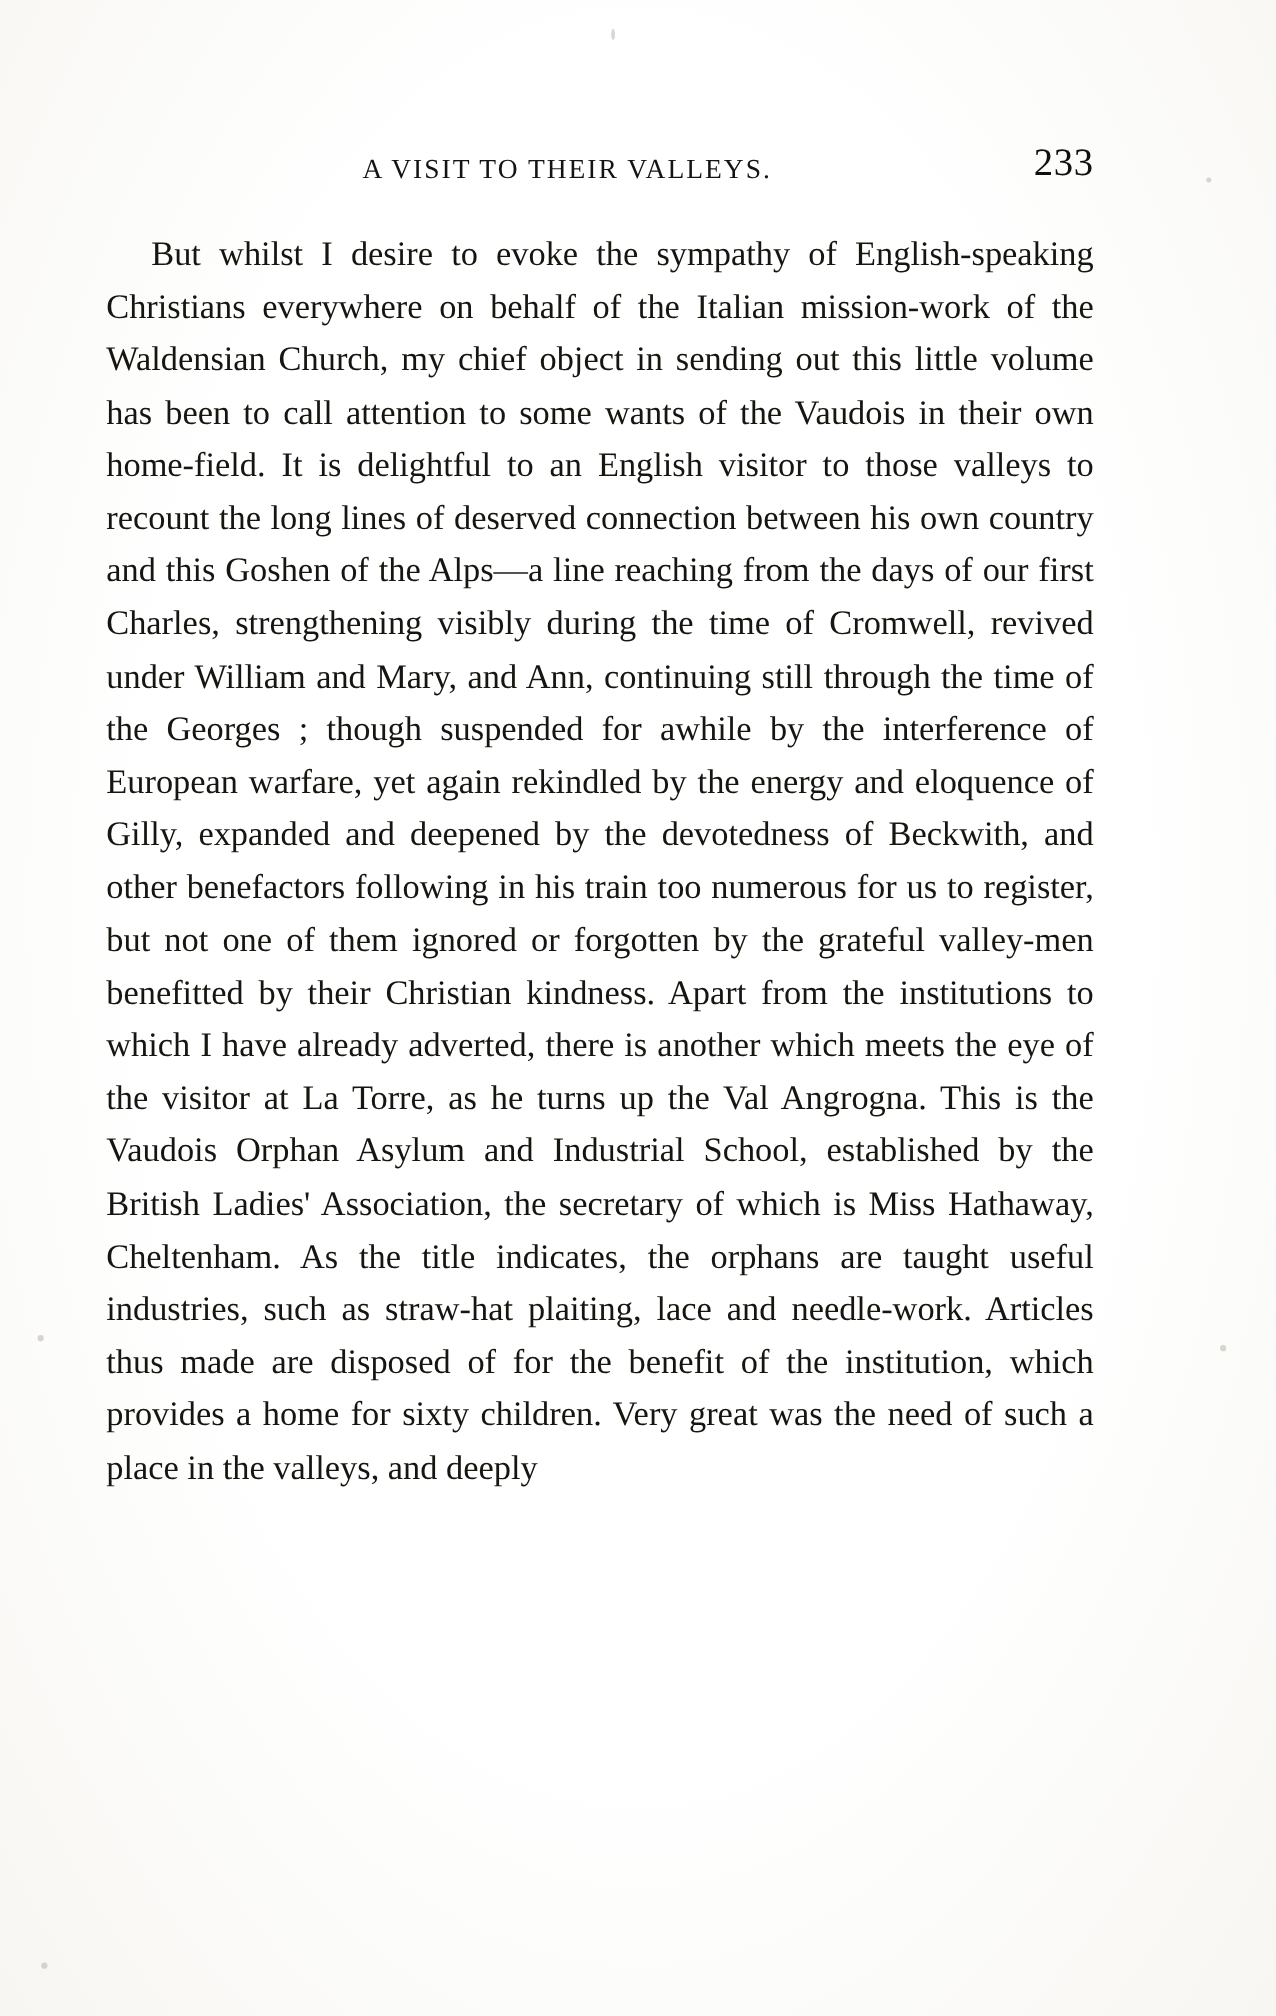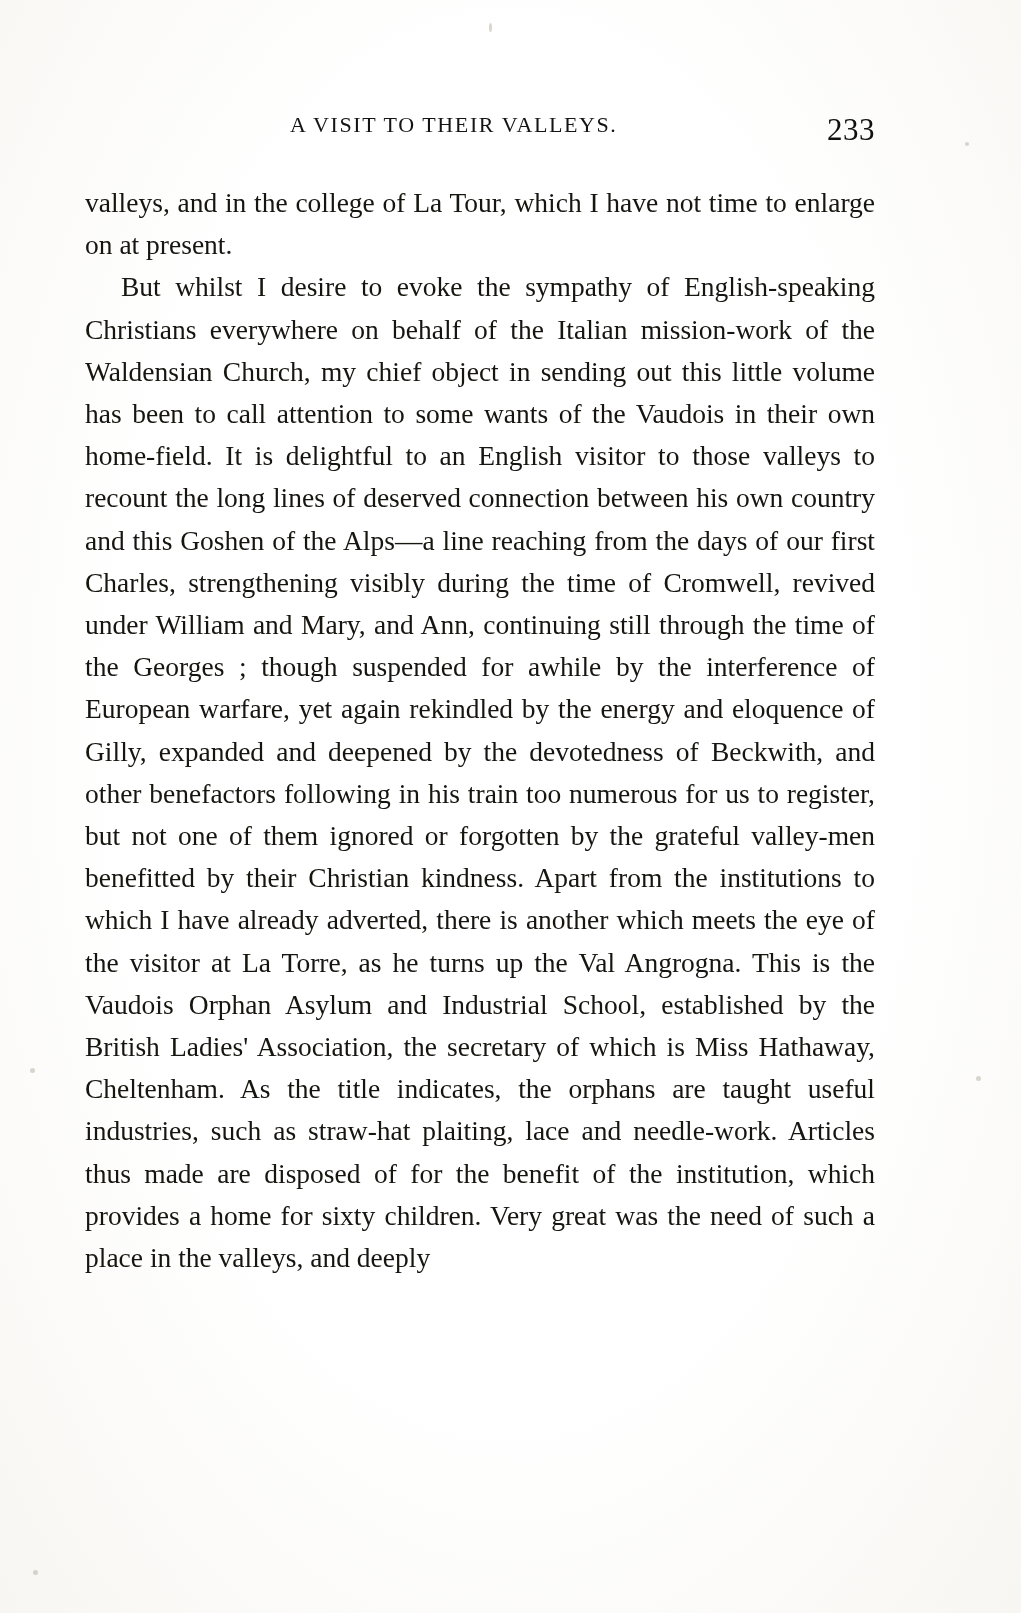--- a/index.html
+++ b/index.html
@@ -29,21 +29,21 @@
     pointer-events: none;
   }
   .content {
     position: absolute;
     left: 85px;
     top: 112px;
     width: 790px;
   }
   .running-head {
     display: flex;
-    align-items: flex-start;
+    align-items: flex-end;
     justify-content: space-between;
     width: 100%;
     margin-bottom: 34px;
     padding-left: 205px;
     box-sizing: border-box;
   }
   .running-title {
     font-variant: small-caps;
     font-size: 22px;
     letter-spacing: 1.6px;
@@ -89,18 +89,17 @@
   <div class="speck" style="left:965px; top:142px; width:4px; height:4px;"></div>
 
   <div class="content">
 
     <div class="running-head">
       <div class="running-title">A VISIT TO THEIR VALLEYS.</div>
       <div class="page-number">233</div>
     </div>
 
     <div class="body-text">
-      <p>valleys, and in the college of La Tour, which I have not time to enlarge on at present.</p>
       <p class="indent">But whilst I desire to evoke the sympathy of English-speaking Christians everywhere on behalf of the Italian mission-work of the Waldensian Church, my chief object in sending out this little volume has been to call attention to some wants of the Vaudois in their own home-field. It is delightful to an English visitor to those valleys to recount the long lines of deserved connection between his own country and this Goshen of the Alps—a line reaching from the days of our first Charles, strengthening visibly during the time of Cromwell, revived under William and Mary, and Ann, continuing still through the time of the Georges ; though suspended for awhile by the interference of European warfare, yet again rekindled by the energy and eloquence of Gilly, expanded and deepened by the devotedness of Beckwith, and other benefactors following in his train too numerous for us to register, but not one of them ignored or forgotten by the grateful valley-men benefitted by their Christian kindness.   Apart from the institutions to which I have already adverted, there is another which meets the eye of the visitor at La Torre, as he turns up the Val Angrogna.   This is the Vaudois Orphan Asylum and Industrial School, established by the British Ladies' Association, the secretary of which is Miss Hathaway, Cheltenham.   As the title indicates, the orphans are taught useful industries, such as straw-hat plaiting, lace and needle-work.   Articles thus made are disposed of for the benefit of the institution, which provides a home for sixty children.   Very great was the need of such a place in the valleys, and deeply</p>
     </div>
 
   </div>
 </div>
 
 </body></html>

